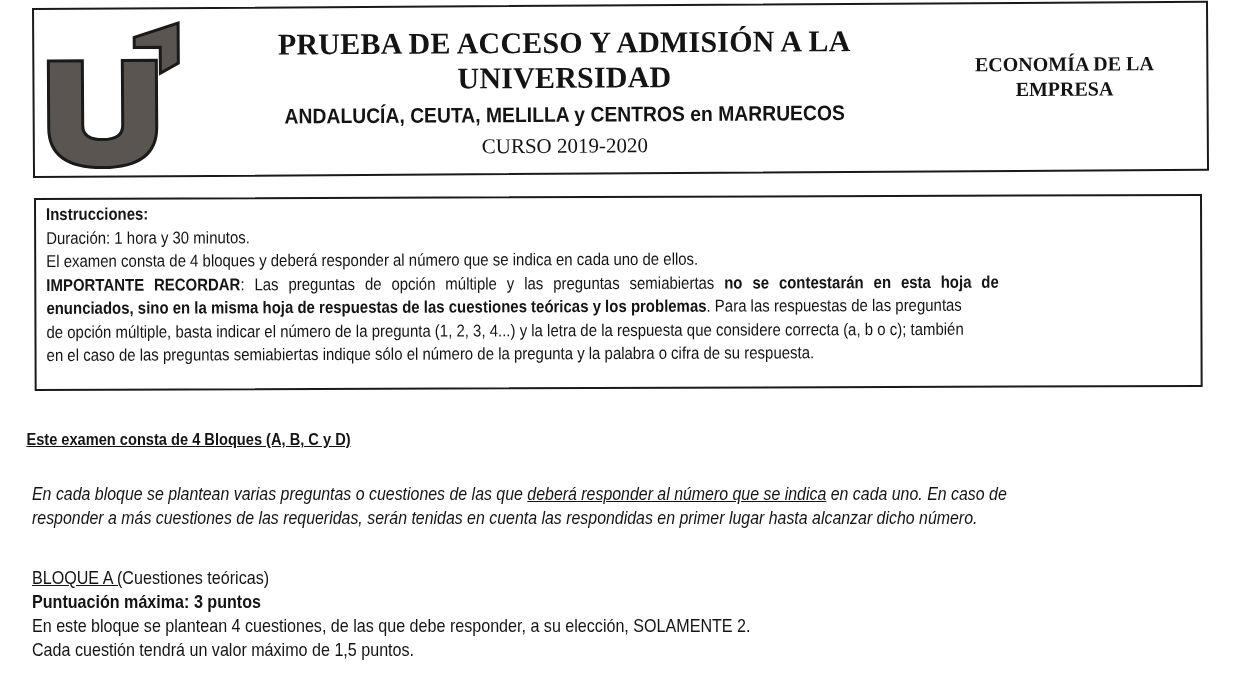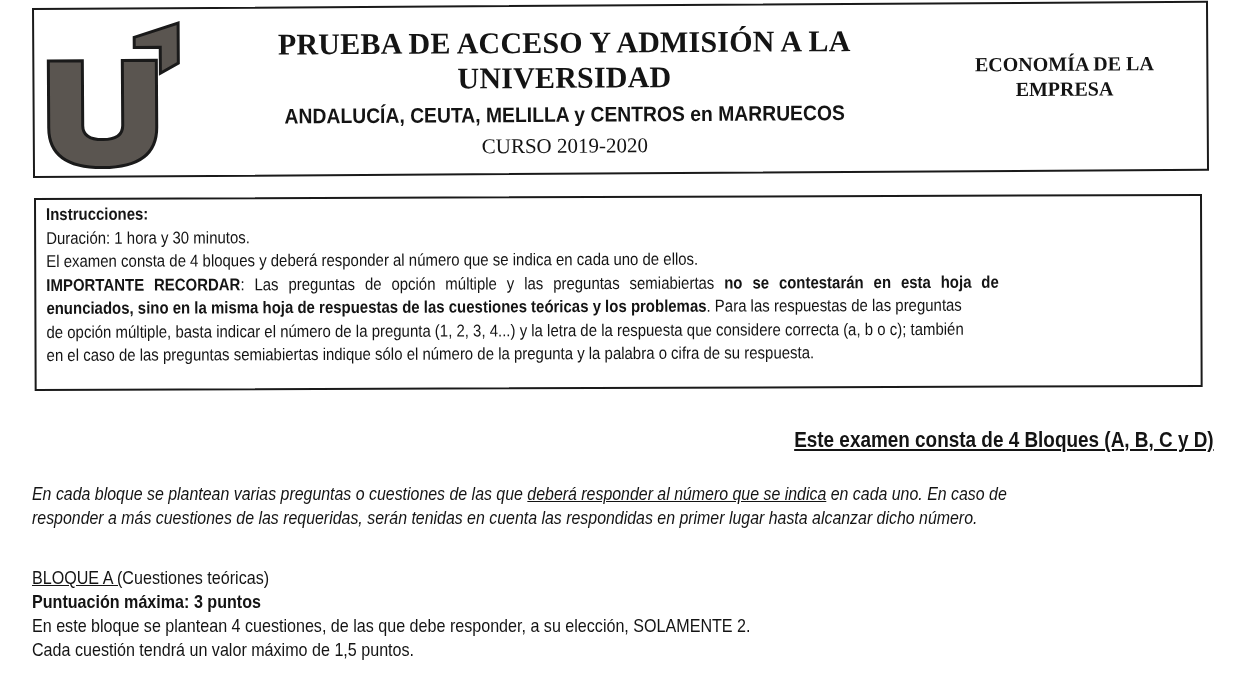--- a/index.html
+++ b/index.html
@@ -90,22 +90,22 @@
       white-space: nowrap;
       transform: scaleX(0.88);
       transform-origin: left center;
     }
     .b { font-weight: bold; }
     .section-heading {
       position: absolute;
       left: 0;
       top: 426px;
       width: 1248px;
-      text-align: right;
-      font-size: 22px;
+      text-align: left;
+      font-size: 17px;
       font-weight: bold;
       line-height: 28px;
     }
     .section-heading span {
       text-decoration: underline;
       display: inline-block;
       transform: scaleX(0.86);
     }
     .intro {
       position: absolute;

